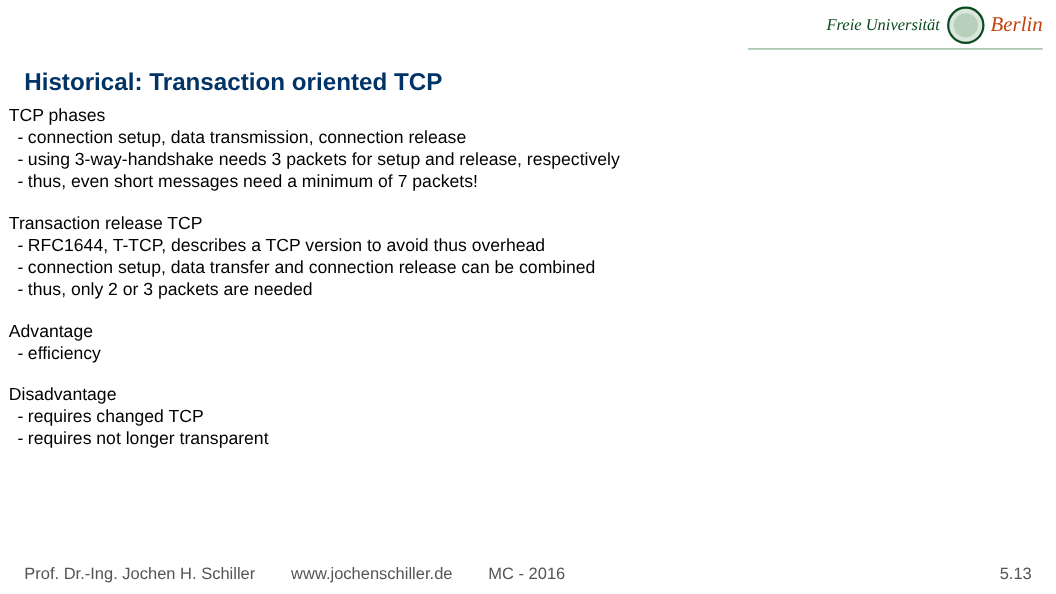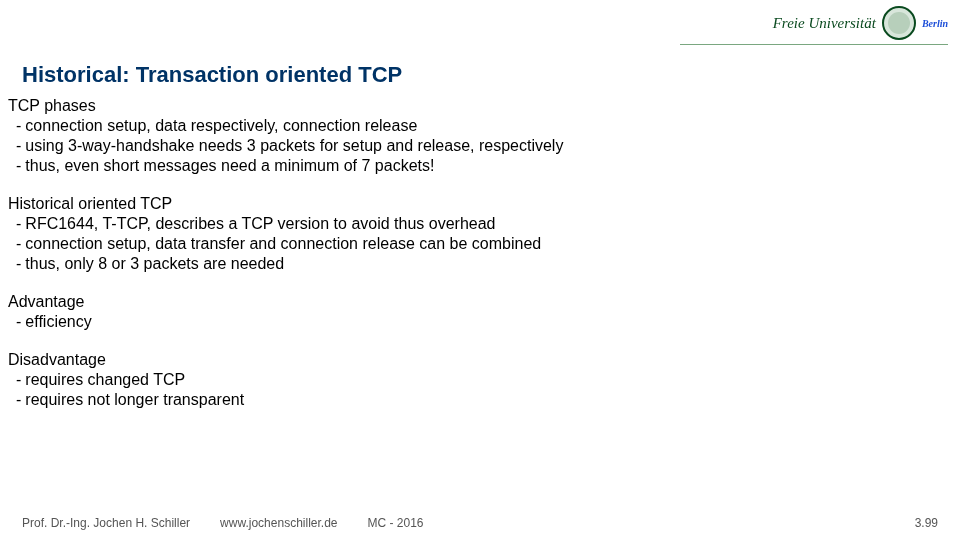--- a/index.html
+++ b/index.html
@@ -40,24 +40,23 @@
     justify-content: center;
   }
   .seal-inner {
     width: 22px;
     height: 22px;
     border-radius: 50%;
     background: #b7cfbb;
   }
   .uni-tail {
     font-family: "Brush Script MT", cursive;
-    font-size: 10px;
-    color: #1d4ed8;
+    font-size: 19px;
+    color: #c2410c;
     font-style: italic;
-    font-weight: bold;
   }
   .green-rule {
     position: absolute;
     left: 680px;
     right: 12px;
     top: 44px;
     height: 1px;
     background: #7aa780;
   }
   .title {
@@ -87,21 +86,21 @@
     margin-left: 8px;
     margin-right: 4px;
   }
   .footer {
     position: absolute;
     left: 22px;
     right: 22px;
     bottom: 10px;
     display: flex;
     align-items: center;
-    font-size: 12px;
+    font-size: 15px;
     color: #555;
   }
   .footer .sep { margin: 0 10px; color: #999; }
   .footer .pagenum {
     margin-left: auto;
     color: #555;
   }
 </style>
 </head>
 <body>
@@ -121,47 +120,47 @@
 
   <div class="title">Historical: Transaction oriented TCP</div>
 
   <div class="content">
 
     <div class="section">
       <div class="section-heading">TCP phases</div>
       <div class="bullets">
         <div class="bullet">
             <span class="dash">-</span>
-            <span>connection setup, data respectively, connection release</span>
+            <span>connection setup, data transmission, connection release</span>
           </div>
         <div class="bullet">
             <span class="dash">-</span>
             <span>using 3-way-handshake needs 3 packets for setup and release, respectively</span>
           </div>
         <div class="bullet">
             <span class="dash">-</span>
             <span>thus, even short messages need a minimum of 7 packets!</span>
           </div>
       </div>
     </div>
 
     <div class="section">
-      <div class="section-heading">Historical oriented TCP</div>
+      <div class="section-heading">Transaction release TCP</div>
       <div class="bullets">
         <div class="bullet">
             <span class="dash">-</span>
             <span>RFC1644, T-TCP, describes a TCP version to avoid thus overhead</span>
           </div>
         <div class="bullet">
             <span class="dash">-</span>
             <span>connection setup, data transfer and connection release can be combined</span>
           </div>
         <div class="bullet">
             <span class="dash">-</span>
-            <span>thus, only 8 or 3 packets are needed</span>
+            <span>thus, only 2 or 3 packets are needed</span>
           </div>
       </div>
     </div>
 
     <div class="section">
       <div class="section-heading">Advantage</div>
       <div class="bullets">
         <div class="bullet">
             <span class="dash">-</span>
             <span>efficiency</span>
@@ -184,16 +183,16 @@
     </div>
 
   </div>
 
   <div class="footer">
     <span>Prof. Dr.-Ing. Jochen H. Schiller</span>
     <span class="sep">&nbsp;&nbsp;&nbsp;</span>
     <span>www.jochenschiller.de</span>
     <span class="sep">&nbsp;&nbsp;&nbsp;</span>
     <span>MC - 2016</span>
-    <span class="pagenum">3.99</span>
+    <span class="pagenum">5.13</span>
   </div>
 
 </div>
 
 </body></html>

